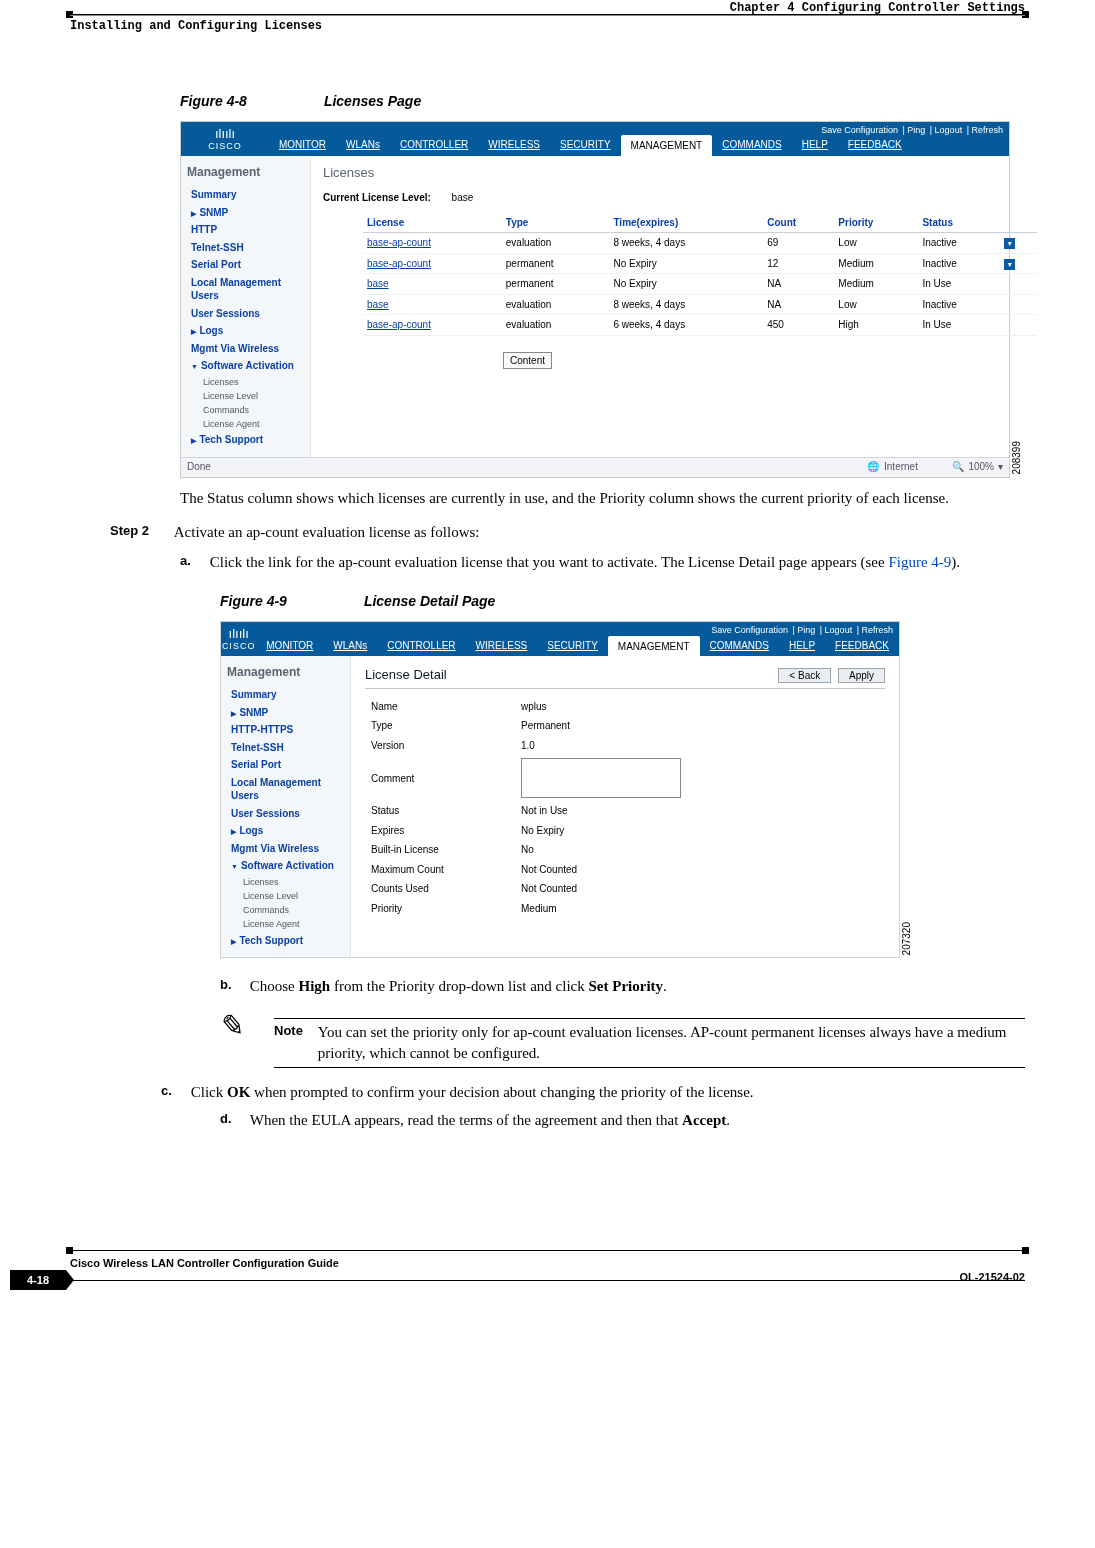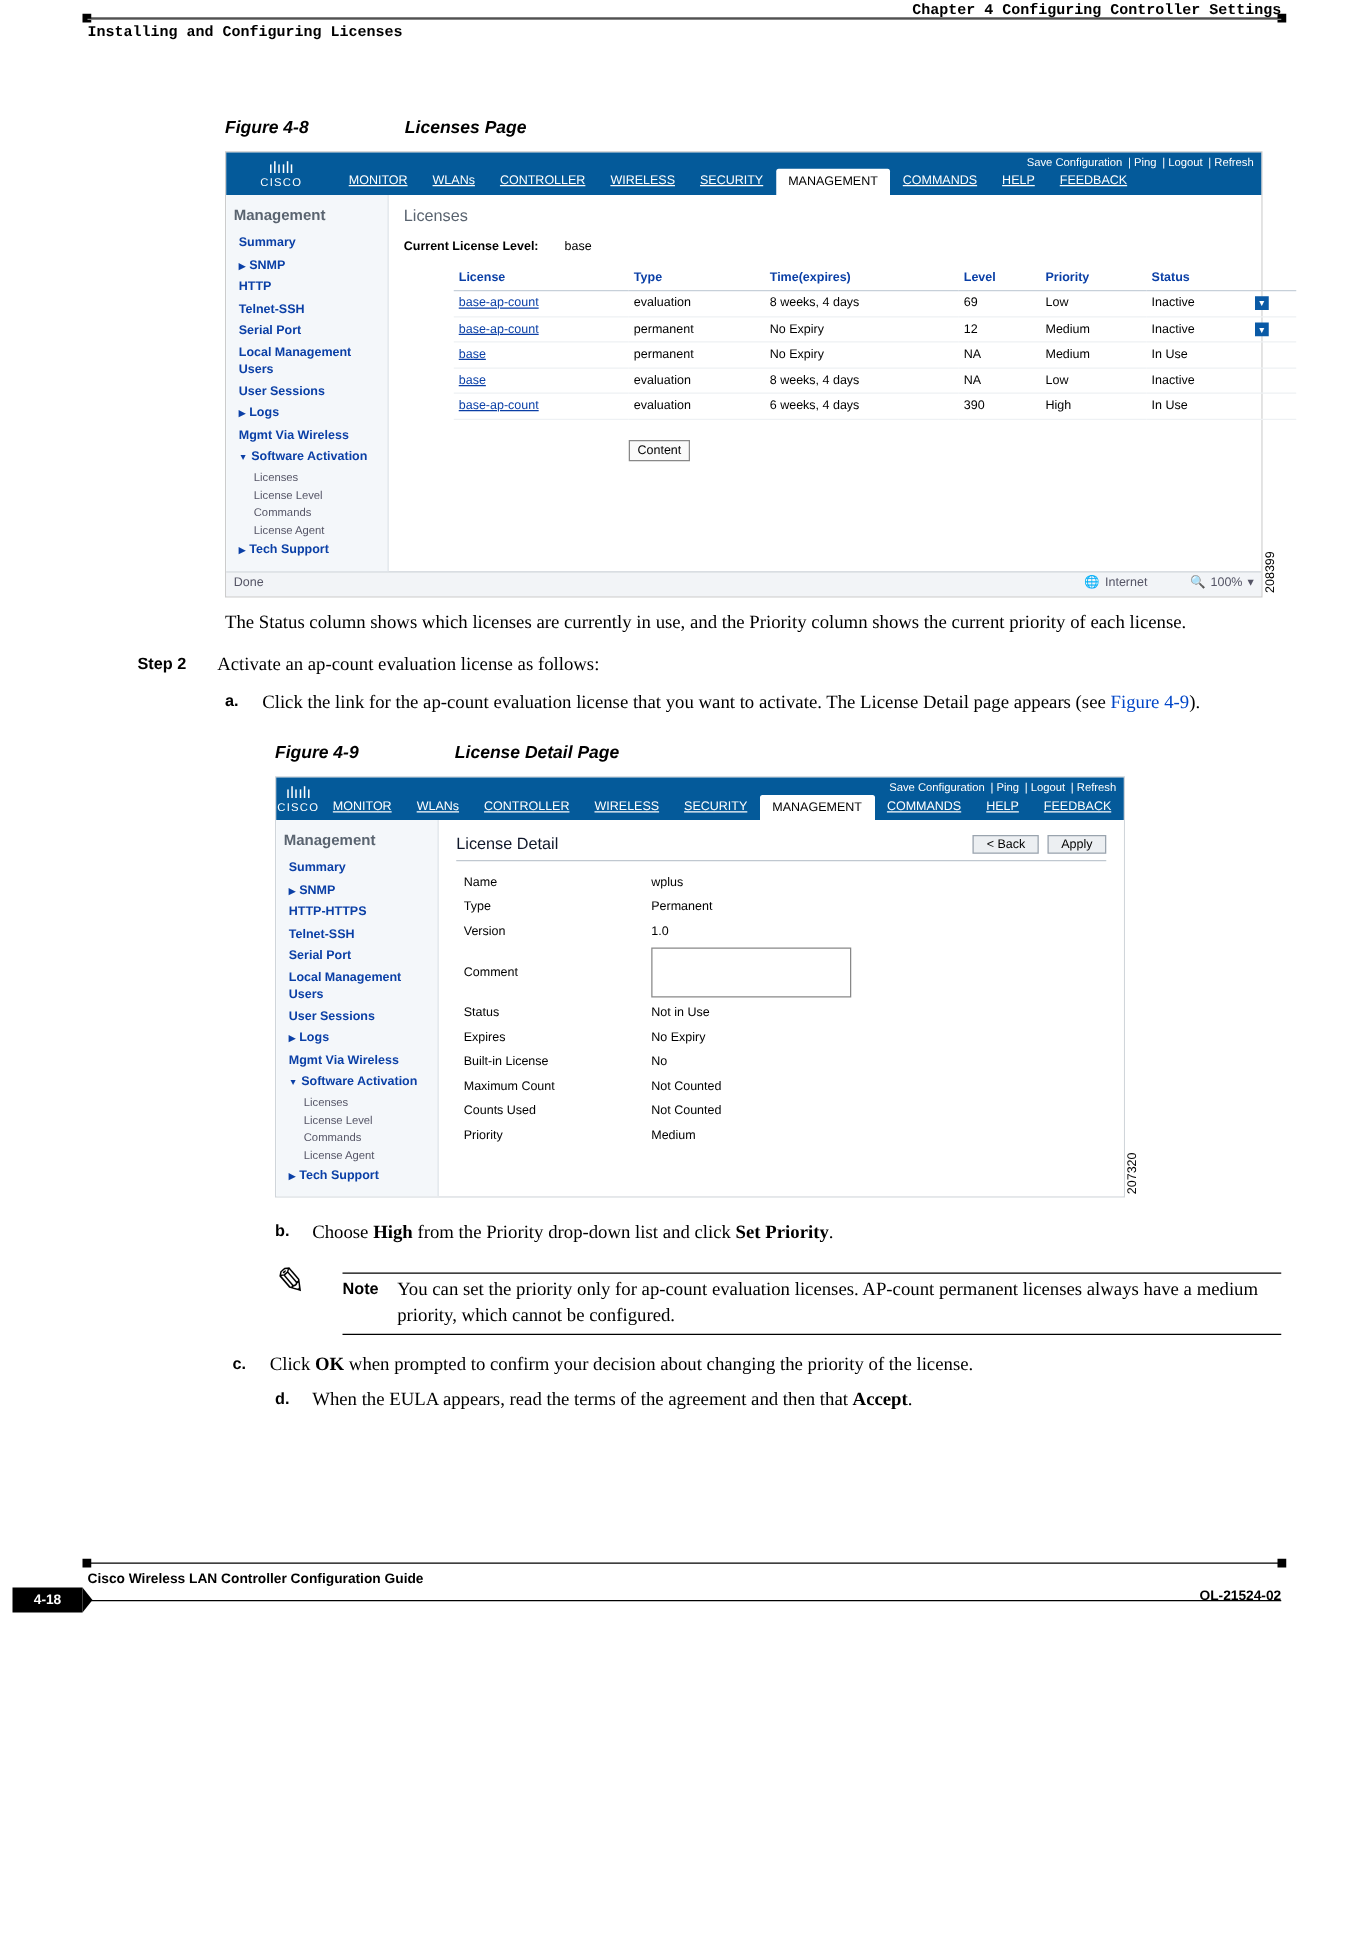--- a/index.html
+++ b/index.html
@@ -218,21 +218,21 @@
         <div class="cll">
           <b>Current License Level:</b>
           <span>base</span>
         </div>
         <table class="lic">
           <thead>
               <tr id="fig48-th">
                 <th>License</th>
                 <th>Type</th>
                 <th>Time(expires)</th>
-                <th>Level</th>
+                <th>Count</th>
                 <th>Priority</th>
                 <th>Status</th>
                 <th></th>
               </tr>
             </thead>
           <tbody id="fig48-tb">
               <tr>
                 <td class="link">base-ap-count</td>
                 <td>evaluation</td>
                 <td>8 weeks, 4 days</td>
@@ -265,21 +265,21 @@
                 <td>8 weeks, 4 days</td>
                 <td>NA</td>
                 <td>Low</td>
                 <td>Inactive</td>
                 <td></td>
               </tr>
               <tr>
                 <td class="link">base-ap-count</td>
                 <td>evaluation</td>
                 <td>6 weeks, 4 days</td>
-                <td>390</td>
+                <td>450</td>
                 <td>High</td>
                 <td>In Use</td>
                 <td></td>
               </tr>
             </tbody>
         </table>
         <span class="content-btn">Content</span>
       </div>
     </div>
     <div class="statusbar">
@@ -421,21 +421,21 @@
   </div>
 
   <div class="note-block">
     <span class="note-icon">✎</span>
     <div class="note-rule1"></div>
     <span class="note-label">Note</span>
     <span class="note-text">You can set the priority only for ap-count evaluation licenses. AP-count permanent licenses always have a medium priority, which cannot be configured.</span>
     <div class="note-rule2"></div>
   </div>
 
-  <div class="sub-row" style="margin-left:116px;">
+  <div class="sub-row" style="margin-left:91px;">
     <span class="sub-label">c.</span>
     <span class="sub-body">
       <span>Click </span><b>OK</b><span> when prompted to confirm your decision about changing the priority of the license.</span>
     </span>
   </div>
 
   <div class="sub-row" style="margin-left:150px;">
     <span class="sub-label">d.</span>
     <span class="sub-body">
       <span>When the EULA appears, read the terms of the agreement and then that </span><b>Accept</b><span>.</span>

